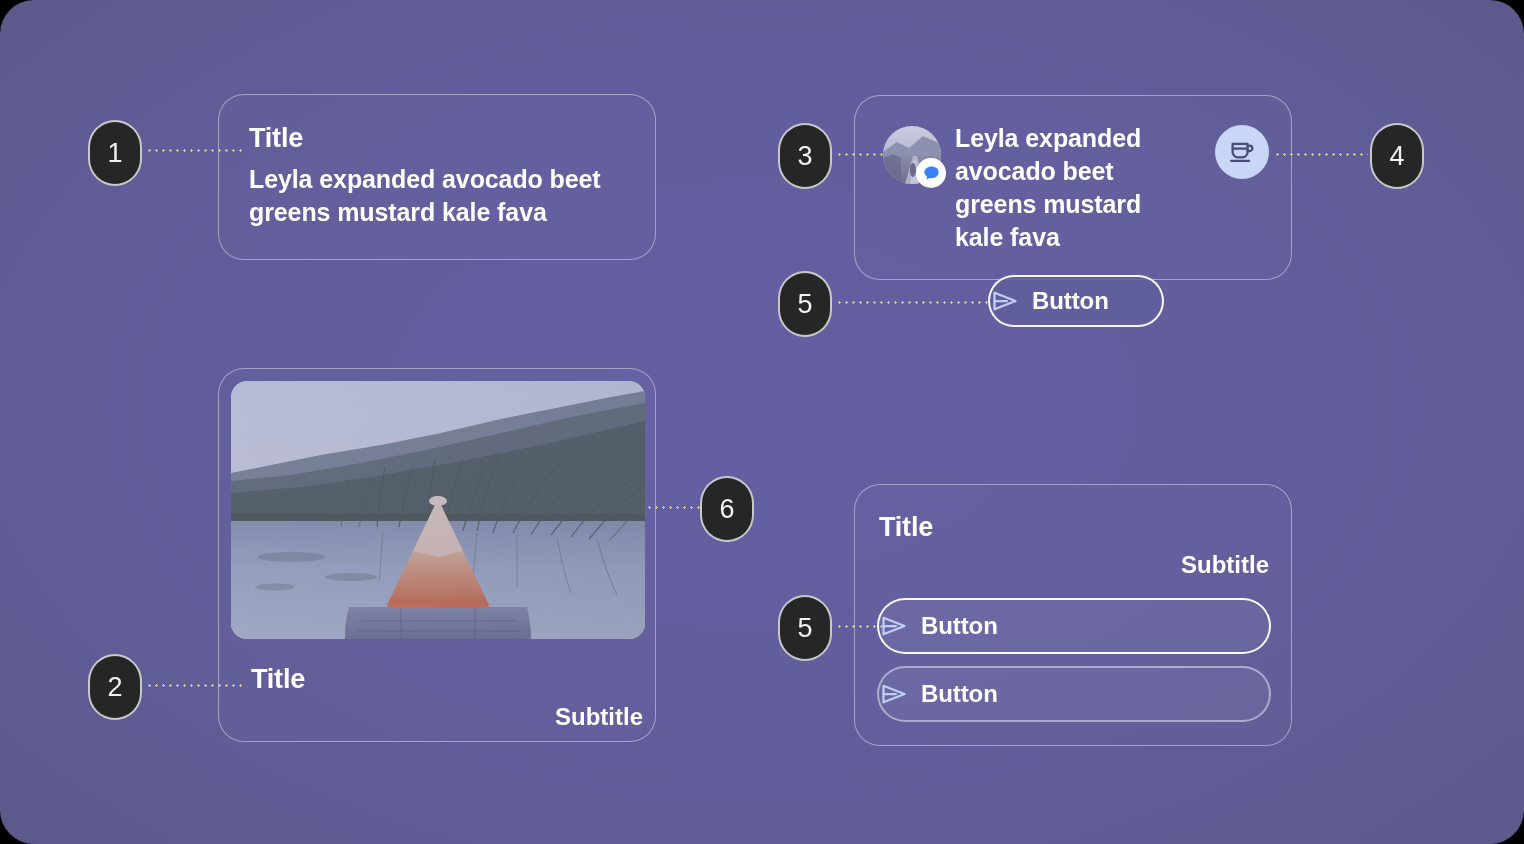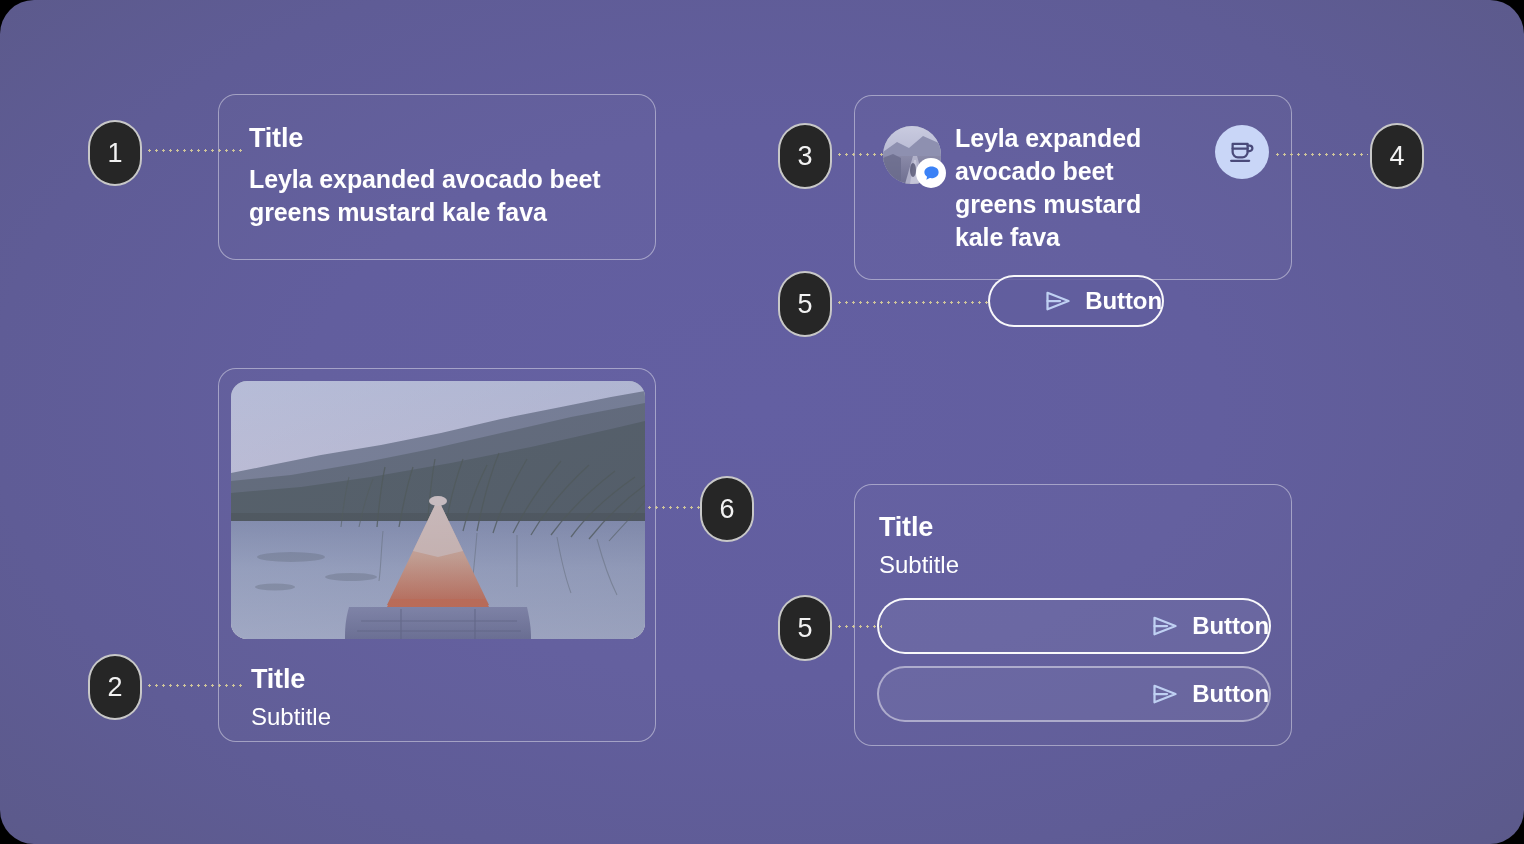--- a/index.html
+++ b/index.html
@@ -27,36 +27,37 @@
         #585880 70%,
         #565573 82%,
         #545261 100%);
   }
 
   
   .card {
     position: absolute;
     box-sizing: border-box;
     border: 1.6px solid rgba(255,255,255,0.42);
-    border-radius: 18px;
+    border-radius: 26px;
     background: rgba(255,255,255,0.015);
   }
 
   .title {
     color: #ffffff;
     font-weight: bold;
     letter-spacing: -0.2px;
   }
   .body-text {
     color: #ffffff;
     font-weight: 700;
   }
   .subtitle {
     color: #ffffff;
-    font-weight: 400;
+    font-weight: 700;
+    text-align: right;
   }
 
   
   #card-one {
     left: 218px;
     top: 94px;
     width: 438px;
     height: 166px;
     padding: 26px 30px 0 30px;
   }
@@ -165,21 +166,21 @@
     padding: 26px 22px 0 22px;
   }
   #card-four .title { font-size: 27px; line-height: 33px; margin-left: 2px; }
   #card-four .subtitle { font-size: 24px; line-height: 30px; margin: 6px 0 0 2px; }
 
   
   .btn {
     box-sizing: border-box;
     display: flex;
     align-items: center;
-    justify-content: flex-end;
+    justify-content: flex-start;
     gap: 12px;
     color: #ffffff;
     font-size: 24px;
     font-weight: bold;
     letter-spacing: -0.1px;
     border-radius: 999px;
     border: 2px solid rgba(255,255,255,0.55);
     background: rgba(255,255,255,0.05);
   }
   .btn .send-icon { width: 30px; height: 30px; display: block; flex: 0 0 auto; }

